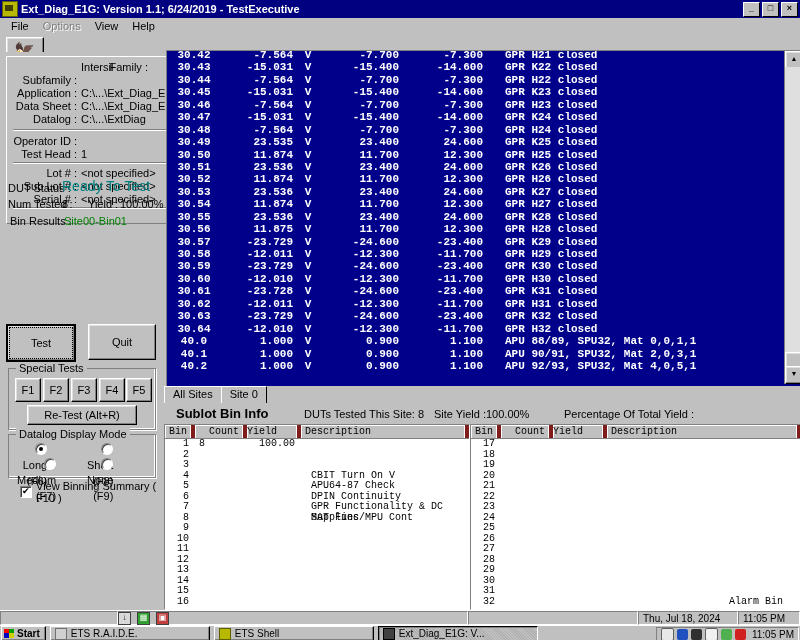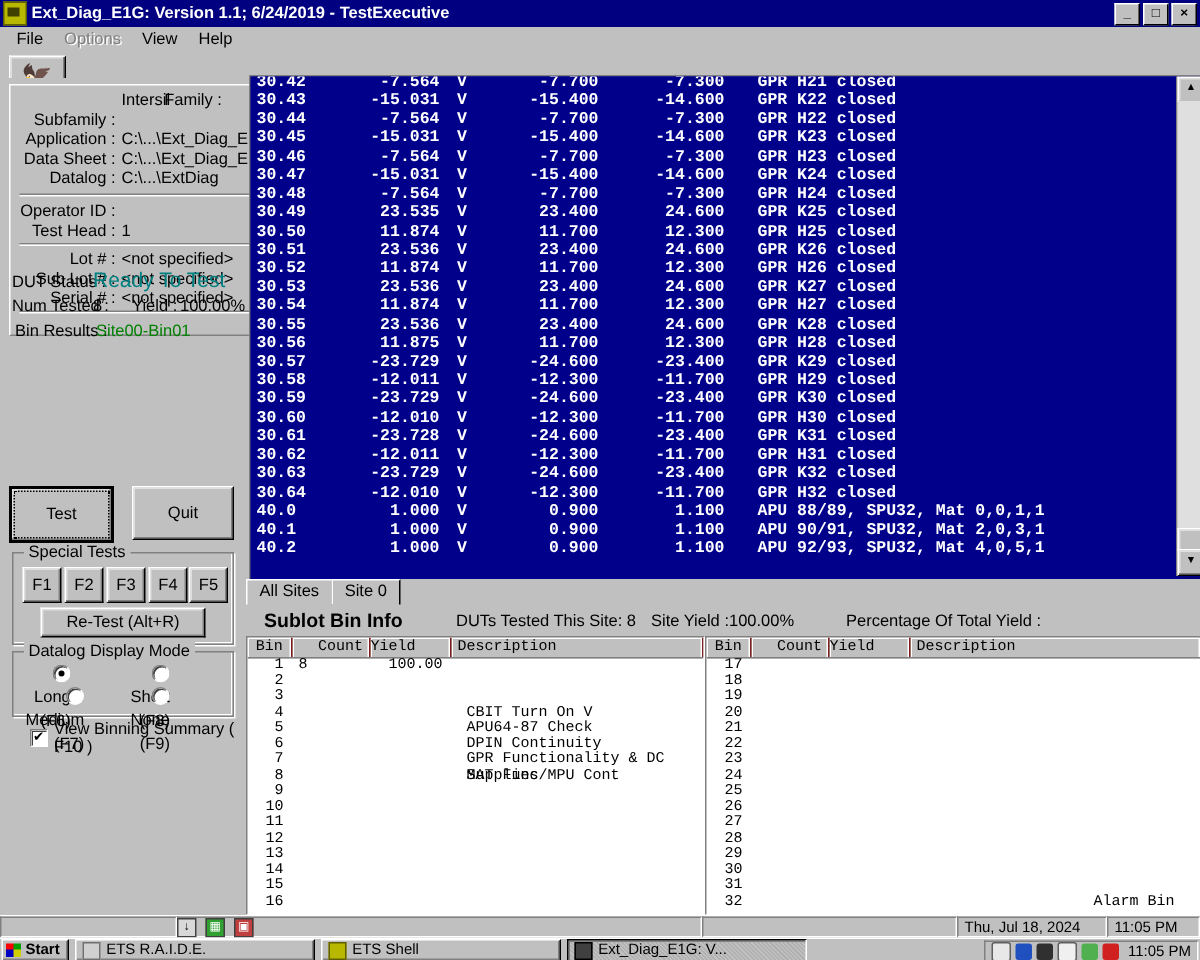--- a/index.html
+++ b/index.html
@@ -138,21 +138,21 @@
     overflow:hidden;
   }
   .datalog{
     position:absolute;left:0;top:-2px;width:616px;height:337px;
     background:#00008b;color:#fff;
     font-family:"Liberation Mono","DejaVu Sans Mono",monospace;
     font-size:11px;line-height:12.45px;font-weight:bold;
     white-space:pre;padding:0 0 0 4px;overflow:hidden;
   }
   .dl-row{height:12.45px;}
-  .c-num{display:inline-block;width:46px;text-align:left;}
+  .c-num{display:inline-block;width:46px;text-align:center;}
   .c-val{display:inline-block;width:76px;text-align:right;}
   .c-unit{display:inline-block;width:30px;text-align:center;}
   .c-lo{display:inline-block;width:76px;text-align:right;}
   .c-hi{display:inline-block;width:84px;text-align:right;}
   .c-desc{display:inline-block;padding-left:22px;}
 
   .vscroll{
     position:absolute;right:0;top:0;width:16px;height:333px;background:#c0c0c0;
     border-left:1px solid #808080;
   }
@@ -197,21 +197,21 @@
     border-top:1px solid #808080;border-left:1px solid #808080;
     border-right:1px solid #fff;border-bottom:1px solid #fff;
     overflow:hidden;
     font-family:"Liberation Mono","DejaVu Sans Mono",monospace;
     font-size:10px;
   }
   .grid.left{left:0;width:304px;}
   .grid.right{left:306px;width:330px;}
   .ghead{display:flex;height:13px;background:#c0c0c0;border-bottom:1px solid #808080;}
   .ghead div{
-    border-right:1px solid #7f1d1d;box-shadow:inset -1px 0 0 #fff, inset 1px 1px 0 #fff;
+    border-right:4px solid #7f1d1d;box-shadow:inset -1px 0 0 #fff, inset 1px 1px 0 #fff;
     font-size:10px;padding-top:1px;box-sizing:border-box;
   }
   .gh-bin{width:30px;text-align:center;}
   .gh-count{width:52px;text-align:right;padding-right:4px;}
   .gh-yield{width:54px;text-align:left;padding-right:4px;}
   .gh-desc{flex:1;padding-left:4px;}
   .grow{display:flex;height:10.5px;line-height:10.5px;}
   .g-bin{width:30px;text-align:right;padding-right:6px;box-sizing:border-box;}
   .g-count{width:52px;text-align:left;padding-left:4px;box-sizing:border-box;}
   .g-yield{width:54px;text-align:right;padding-right:6px;box-sizing:border-box;}

